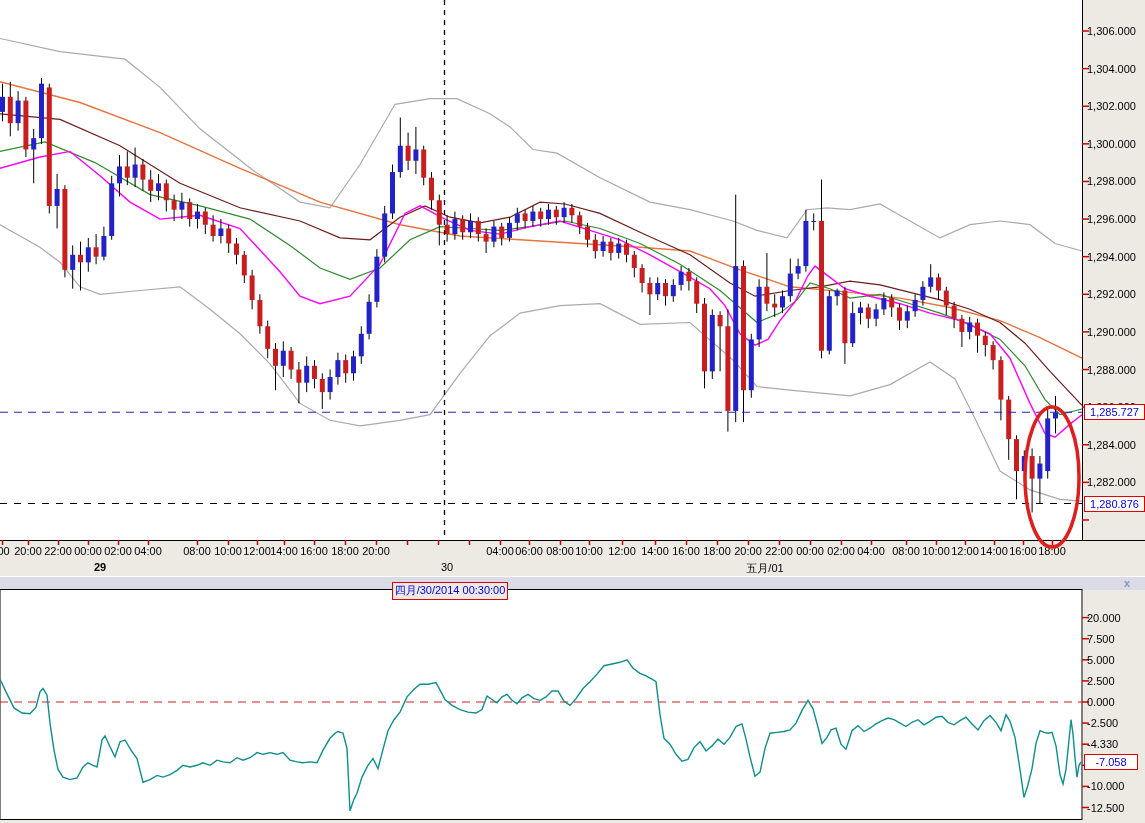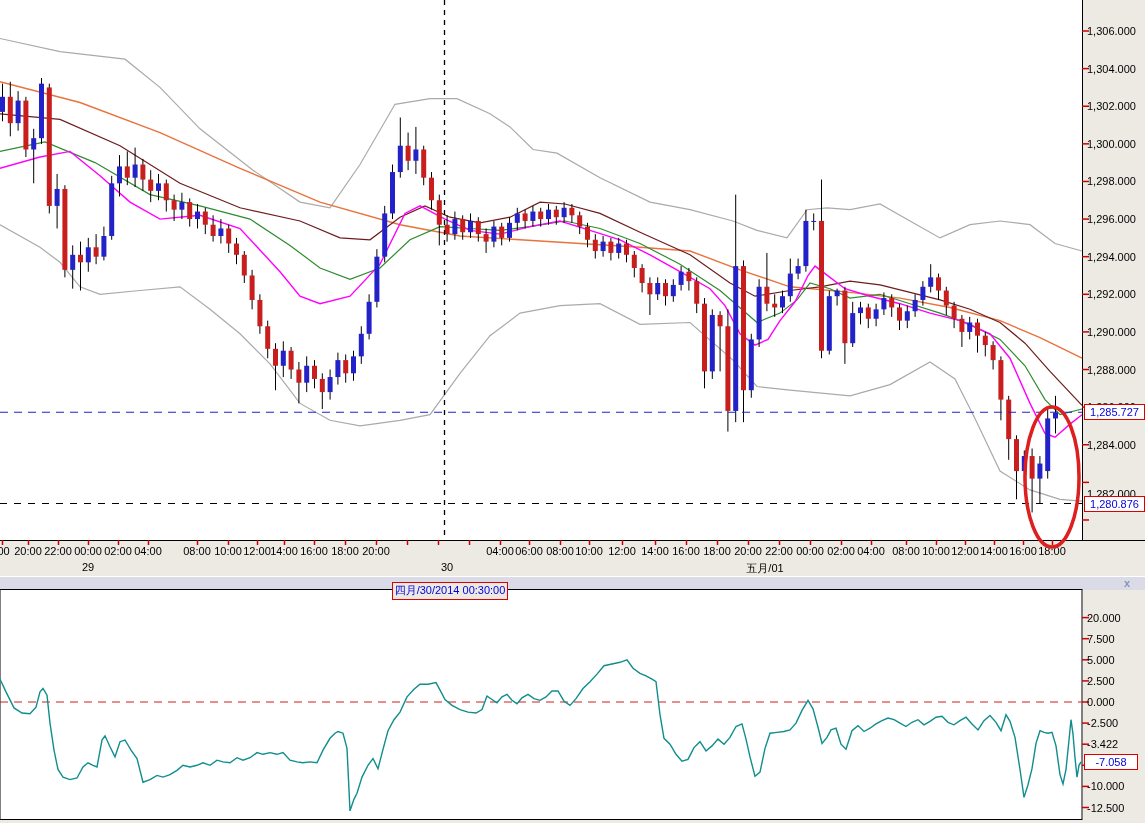--- a/index.html
+++ b/index.html
@@ -387,29 +387,29 @@
       <div class="ptick" style="top: 100.228px;">1,302.000</div>
       <div class="ptick" style="top: 137.842px;">1,300.000</div>
       <div class="ptick" style="top: 175.456px;">1,298.000</div>
       <div class="ptick" style="top: 213.07px;">1,296.000</div>
       <div class="ptick" style="top: 250.684px;">1,294.000</div>
       <div class="ptick" style="top: 288.298px;">1,292.000</div>
       <div class="ptick" style="top: 325.912px;">1,290.000</div>
       <div class="ptick" style="top: 363.526px;">1,288.000</div>
       <div class="ptick" style="top: 401.14px;">1,286.000</div>
       <div class="ptick" style="top: 438.754px;">1,284.000</div>
-      <div class="ptick" style="top: 476.368px; margin-top: 12px;">1,282.000</div>
+      <div class="ptick" style="top: 476.368px;">1,282.000</div>
       <div class="ptick" style="top: 494px; font-weight: bold;">1,280.000</div>
       <div class="otick" style="top: 611.6px;">20.000</div>
       <div class="otick" style="top: 632.7px;">7.500</div>
       <div class="otick" style="top: 653.8px;">5.000</div>
       <div class="otick" style="top: 674.9px;">2.500</div>
       <div class="otick" style="top: 696px;">0.000</div>
       <div class="otick" style="top: 717.1px;">-2.500</div>
-      <div class="otick" style="top: 738.2px;">-3.422</div>
+      <div class="otick" style="top: 738.2px;">-4.330</div>
       <div class="otick" style="top: 759.3px;">-7.500</div>
       <div class="otick" style="top: 780.4px;">-10.000</div>
       <div class="otick" style="top: 801.5px;">-12.500</div>
       <div class="ttick" style="left: 2px;">:00</div>
       <div class="ttick" style="left: 28px;">20:00</div>
       <div class="ttick" style="left: 58px;">22:00</div>
       <div class="ttick" style="left: 88px;">00:00</div>
       <div class="ttick" style="left: 118px;">02:00</div>
       <div class="ttick" style="left: 148px;">04:00</div>
       <div class="ttick" style="left: 197px;">08:00</div>
@@ -431,21 +431,21 @@
       <div class="ttick" style="left: 779px;">22:00</div>
       <div class="ttick" style="left: 810px;">00:00</div>
       <div class="ttick" style="left: 841px;">02:00</div>
       <div class="ttick" style="left: 871px;">04:00</div>
       <div class="ttick" style="left: 906px;">08:00</div>
       <div class="ttick" style="left: 936px;">10:00</div>
       <div class="ttick" style="left: 965px;">12:00</div>
       <div class="ttick" style="left: 994px;">14:00</div>
       <div class="ttick" style="left: 1023px;">16:00</div>
       <div class="ttick" style="left: 1052px;">18:00</div>
-      <div class="dlabel" style="left: 88px;">29</div>
+      <div class="dlabel" style="left: 100px; font-weight: bold;">29</div>
       <div class="dlabel" style="left: 447px;">30</div>
       <div class="dlabel" style="left: 765px;">五月/01</div>
     </div>
 
   <div id="separator">
     <div id="close-btn">x</div>
   </div>
 
 
   <div id="label-high" class="boxed" style="left: 1084px; top: 404.274px; width: 59px; height: 14px;">1,285.727</div>

